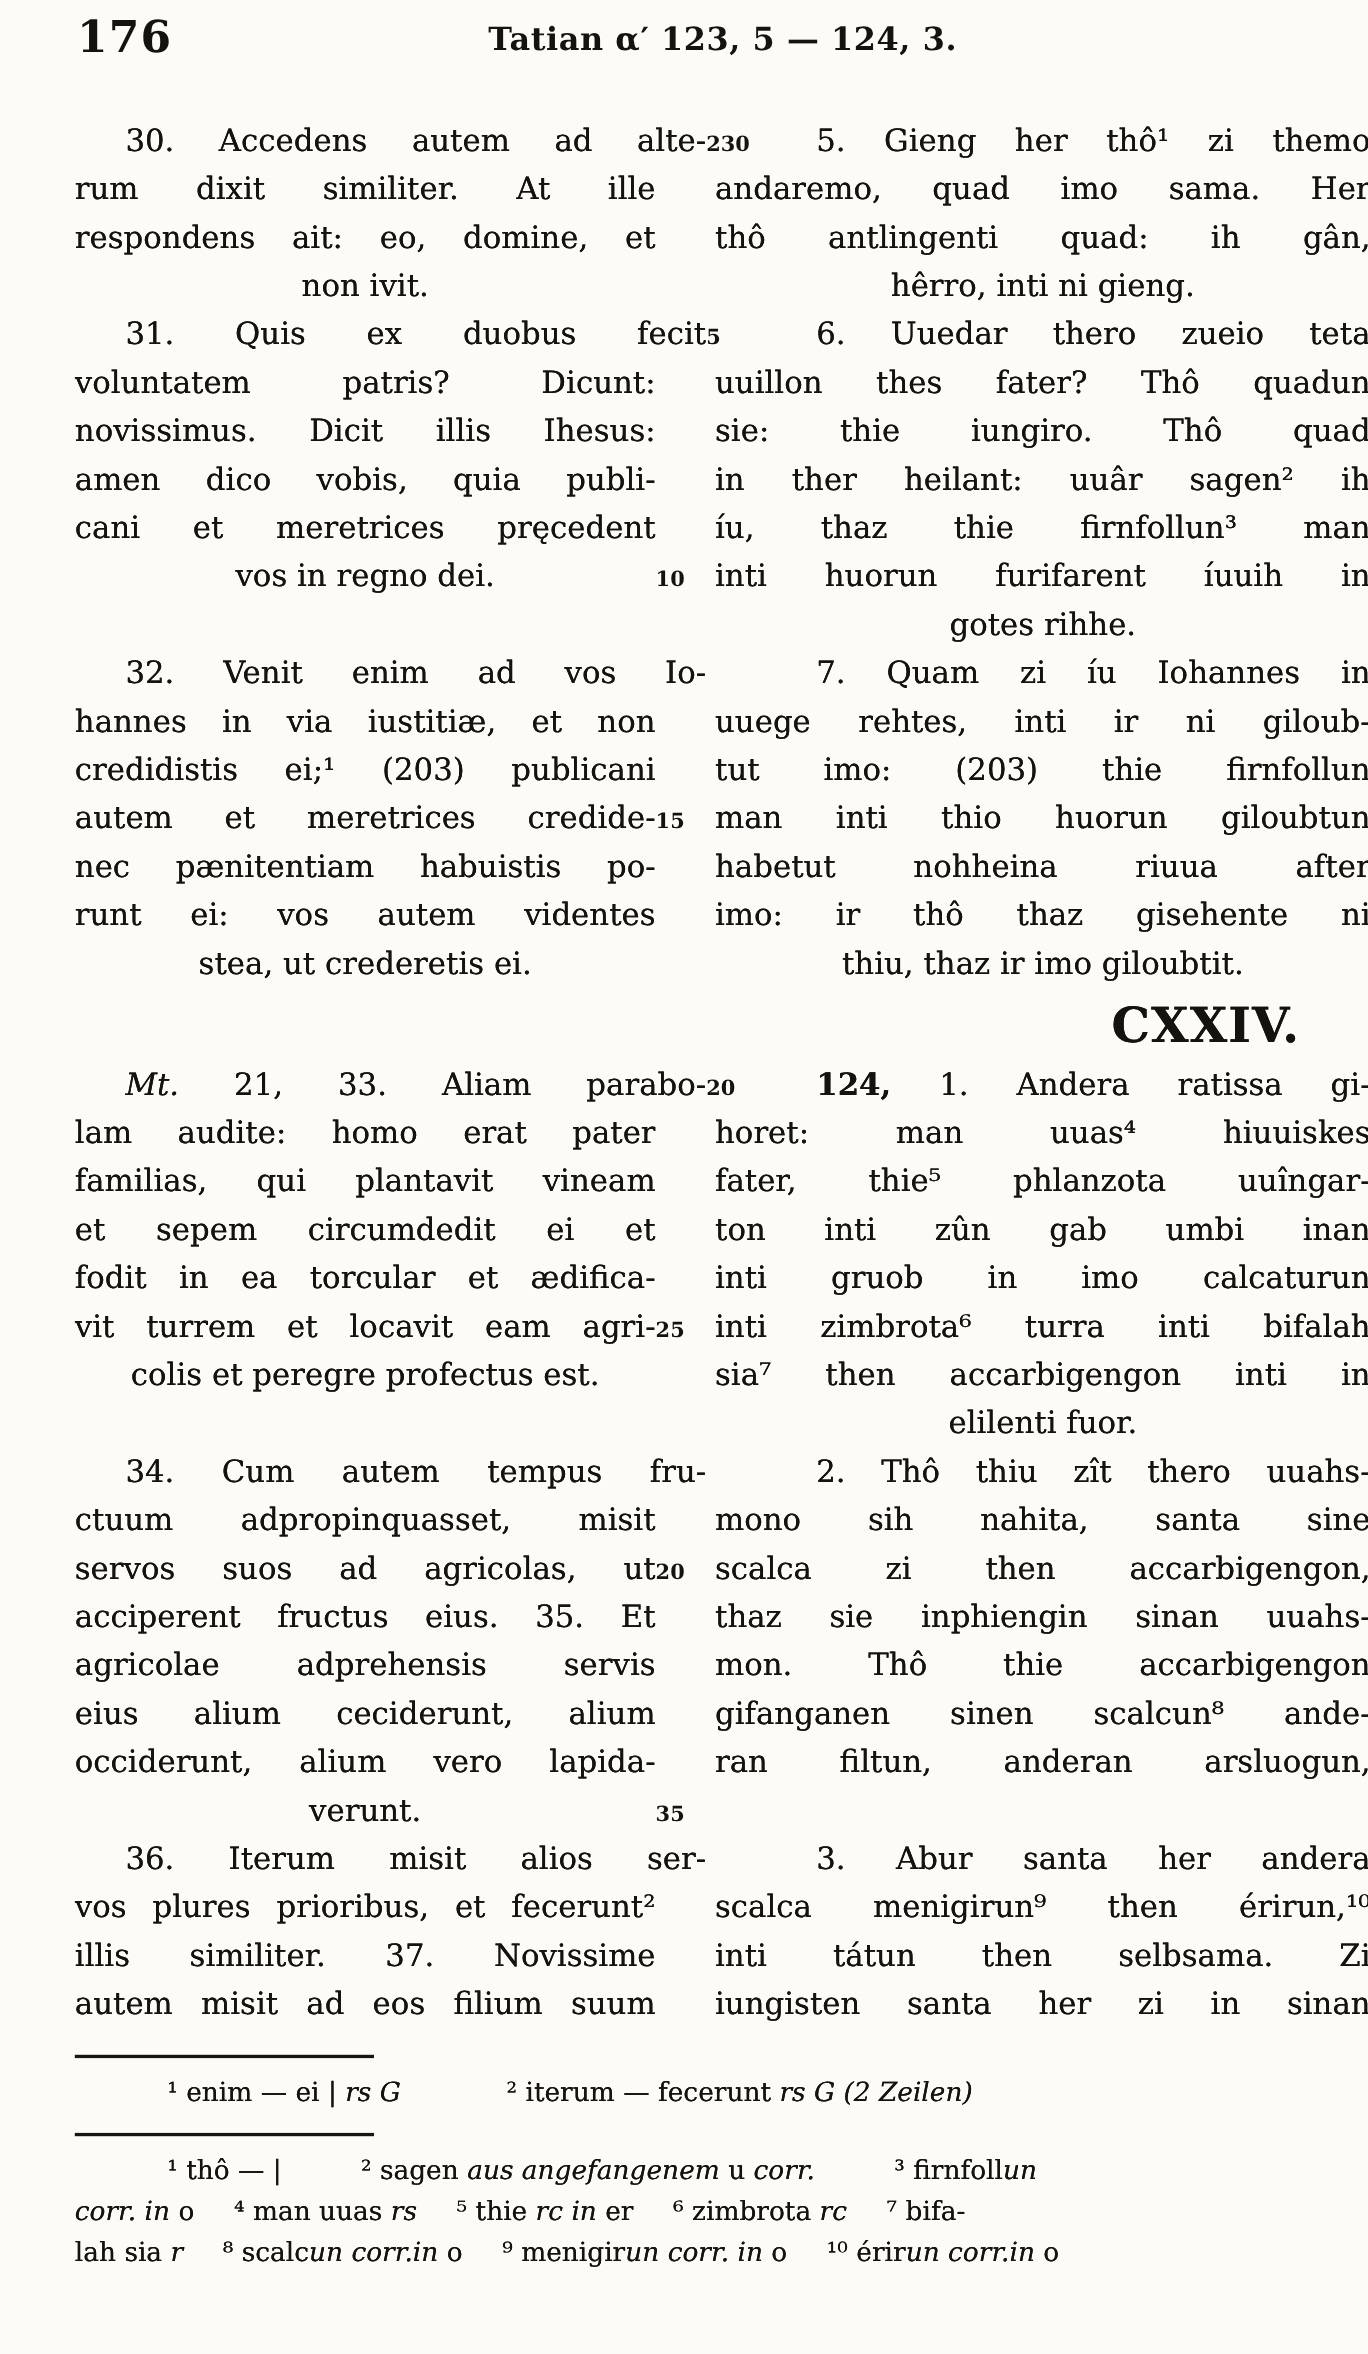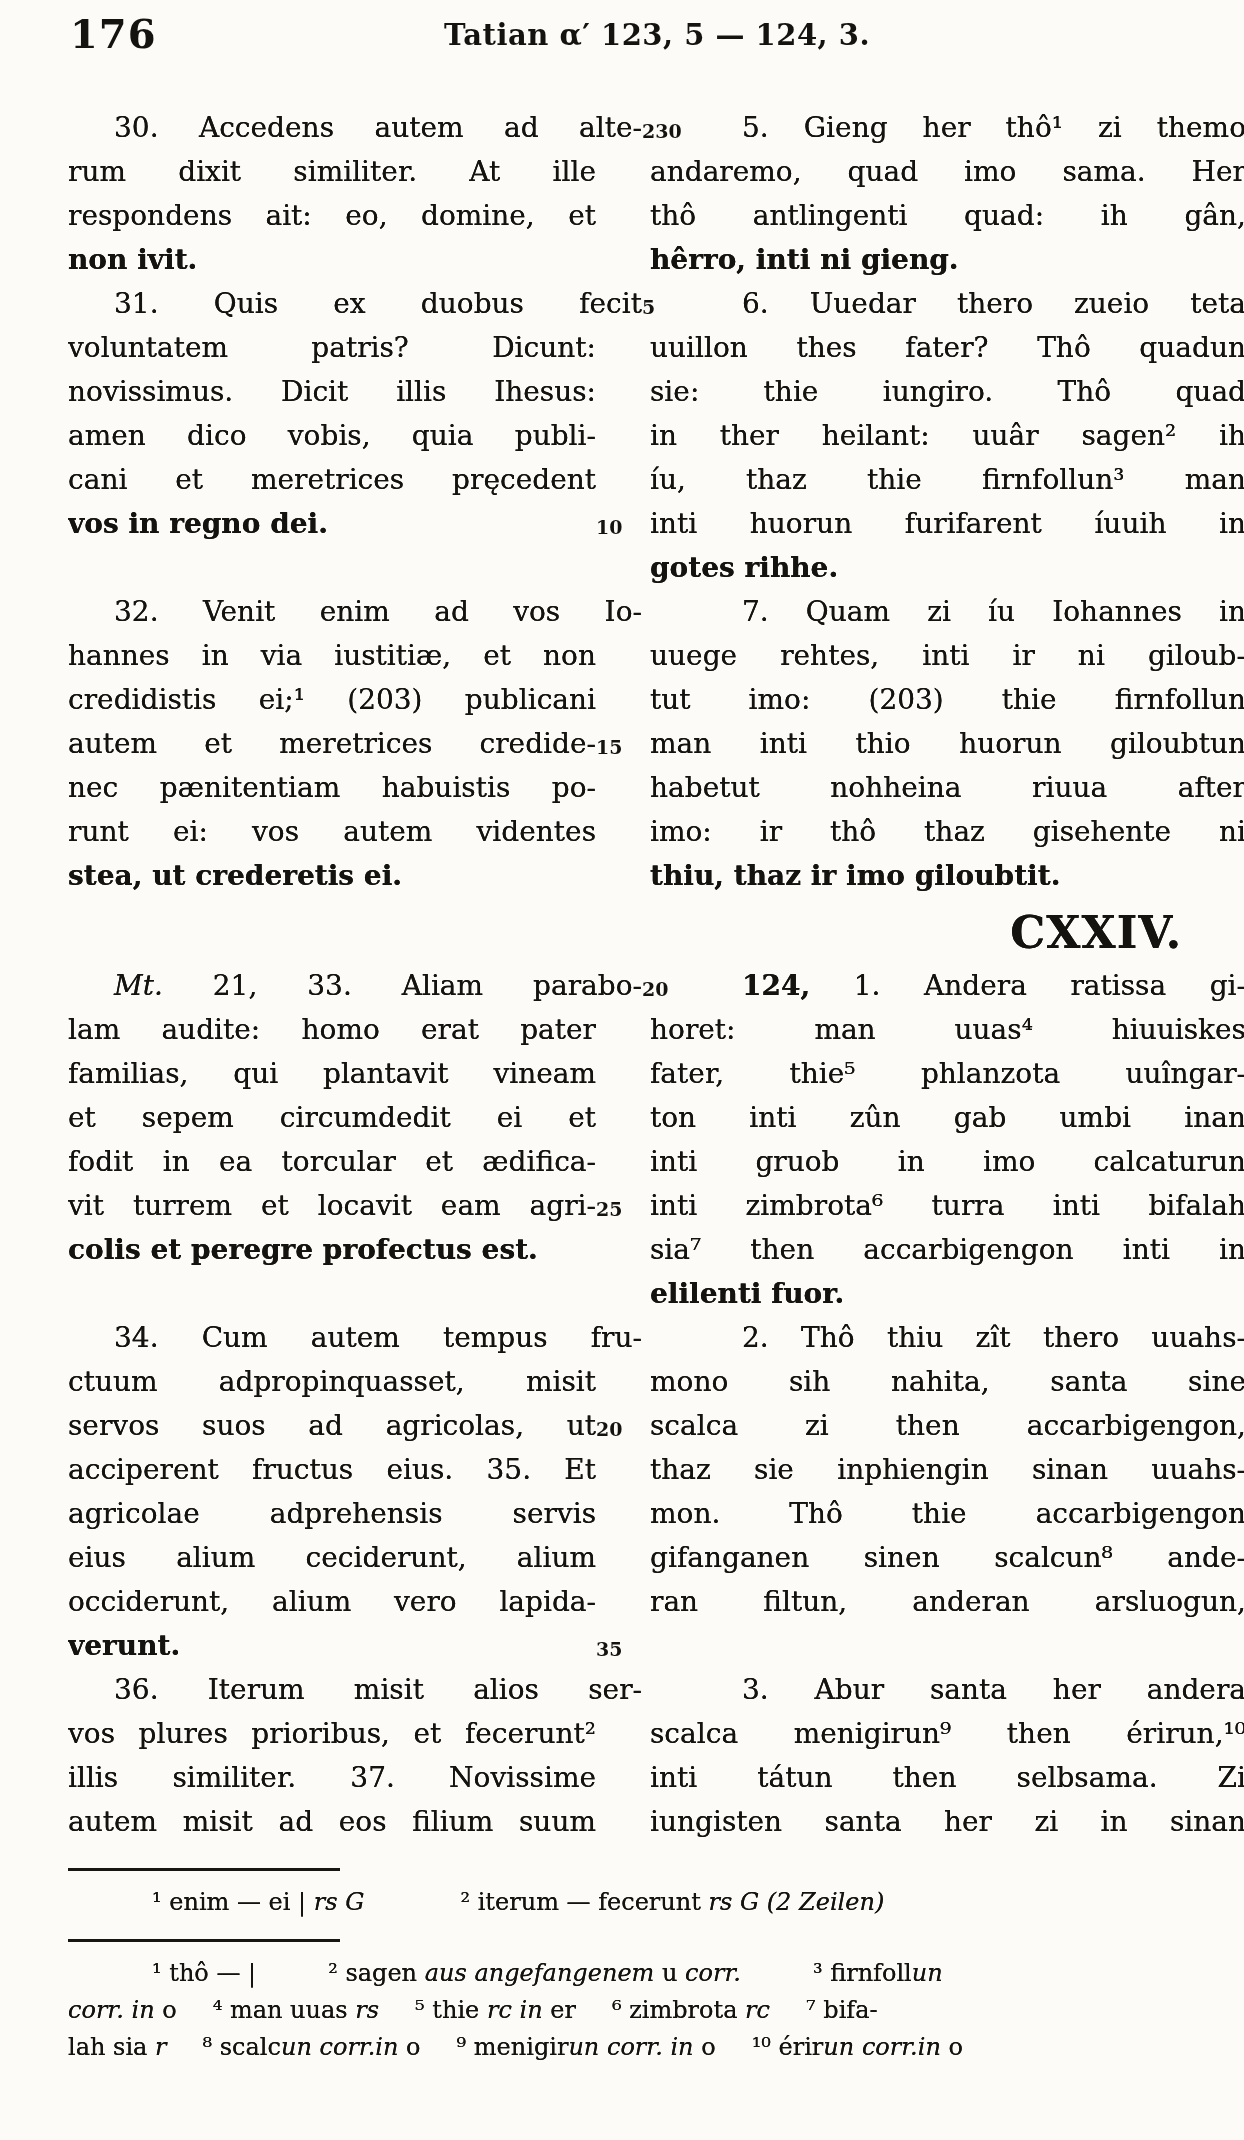--- a/index.html
+++ b/index.html
@@ -16,21 +16,21 @@
   .runtitle{text-align:center;font-size:29px;font-weight:bold;padding-top:8px;letter-spacing:.5px;}
   
   main{margin-top:38px;text-shadow:0 0 .6px currentColor;}
   .row{display:flex;font-size:28px;line-height:44px;height:44px;}
   .cell{height:44px;overflow:hidden;}
   .cell.left{width:528px;}
   .cell.right{flex:1;}
   .gutter{width:54px;text-align:left;font-size:19px;line-height:50px;font-weight:bold;text-shadow:none;}
   .just{text-align:justify;}
   .just::after{content:"";display:inline-block;width:100%;height:0;}
-  .end{text-align:left;font-weight:bold;}
+  .end{text-align:center;}
   .ind{padding-left:46px;}
   .chapter{font-size:44px;font-weight:bold;text-align:right;margin:10px 64px 6px 0;height:50px;line-height:50px;letter-spacing:1px;}
   
   .rule{width:272px;height:3px;background:#171612;margin-top:24px;}
   .rule.mid{margin-top:18px;}
   .fn{font-size:24px;line-height:37px;margin-top:13px;text-shadow:0 0 .4px currentColor;}
   .fn-line{white-space:nowrap;overflow:hidden;}
   .fn-line.ind{padding-left:84px;}
   i{font-style:italic;}
   b{font-weight:bold;}

